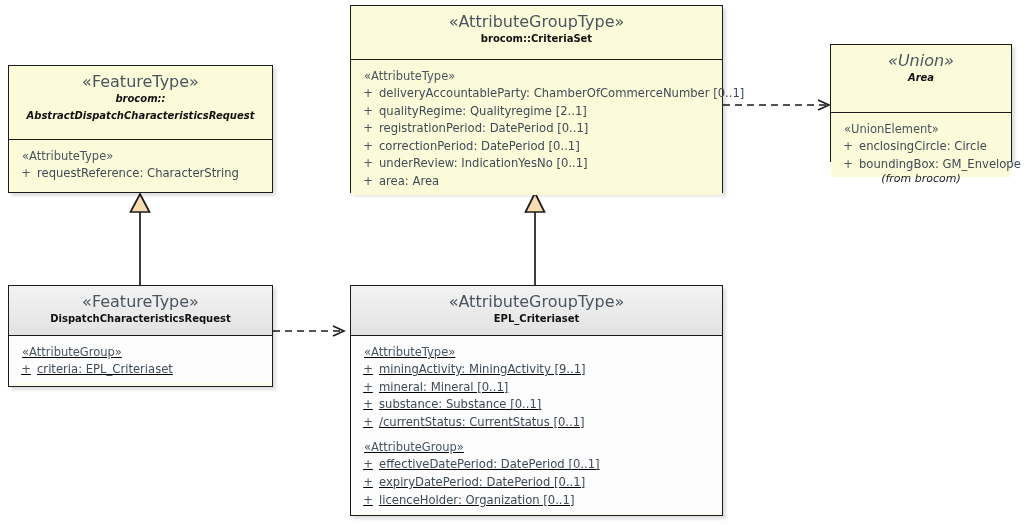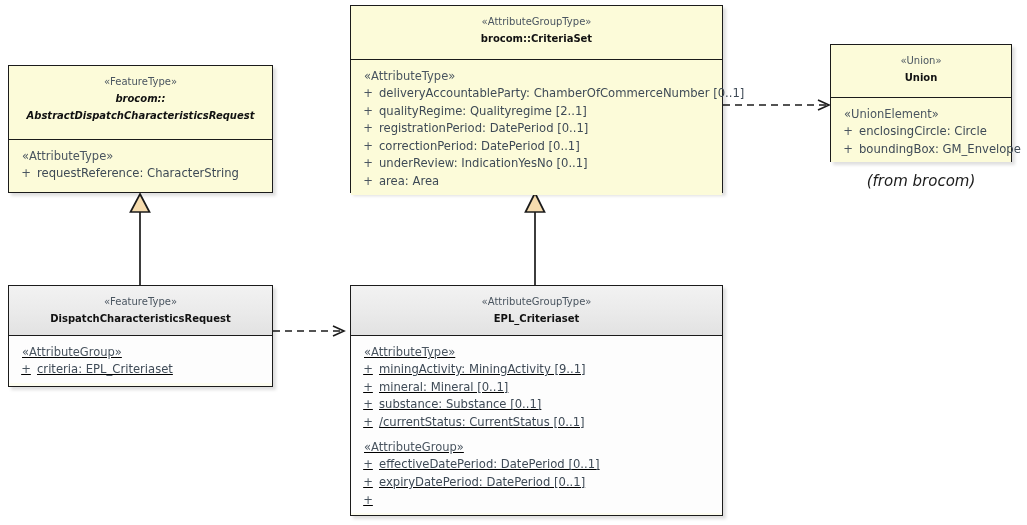--- a/index.html
+++ b/index.html
@@ -44,21 +44,21 @@
     text-align: center;
     padding: 7px 6px 7px 6px;
     border-bottom: 1.6px solid #1b1b1b;
   }
   .cls-body {
     box-sizing: border-box;
     padding: 7px 6px 4px 6px;
   }
 
   .stereo {
-    font-size: 10px;
+    font-size: 16px;
     color: #4a5560;
     line-height: 17px;
     white-space: nowrap;
   }
   .cls-name {
     font-size: 10px;
     font-weight: bold;
     color: #111111;
     line-height: 17px;
     white-space: nowrap;
@@ -87,21 +87,21 @@
     width: 22px;
     flex: 0 0 22px;
     text-align: center;
     color: #4a5560;
     font-size: 11.6px;
   }
   .attr .sig { color: #3e4a56; }
 
   .from-pkg {
     position: absolute;
-    font-size: 15px;
+    font-size: 11px;
     font-style: italic;
     color: #1b1b1b;
     white-space: nowrap;
     text-align: center;
   }
 
   svg.links {
     position: absolute;
     left: 0; top: 0;
     width: 1027px;
@@ -184,23 +184,23 @@
         <span class="sig">underReview: IndicationYesNo [0..1]</span>
       </div>
       <div class="attr">
         <span class="vis">+</span>
         <span class="sig">area: Area</span>
       </div>
     </div>
   </div>
 
   <div class="uml-class yellow" style="left:830px; top:44px; width:182px; height:118px;">
-    <div class="cls-head" style="height:53px;">
+    <div class="cls-head" style="height:68px;font-style:italic;">
       <div class="stereo">«Union»</div>
-      <div class="cls-name">Union</div>
+      <div class="cls-name">Area</div>
     </div>
     <div class="cls-body">
       <div class="grp-label">«UnionElement»</div>
       <div class="attr">
         <span class="vis">+</span>
         <span class="sig">enclosingCircle: Circle</span>
       </div>
       <div class="attr">
         <span class="vis">+</span>
         <span class="sig">boundingBox: GM_Envelope</span>
@@ -252,17 +252,18 @@
       <div class="attr">
         <span class="vis">+</span>
         <span class="sig">effectiveDatePeriod: DatePeriod [0..1]</span>
       </div>
       <div class="attr">
         <span class="vis">+</span>
         <span class="sig">expiryDatePeriod: DatePeriod [0..1]</span>
       </div>
       <div class="attr">
         <span class="vis">+</span>
+        <span class="sig">licenceHolder: Organization [0..1]</span>
       </div>
     </div>
   </div>
 
 </div>
 
 </body></html>

